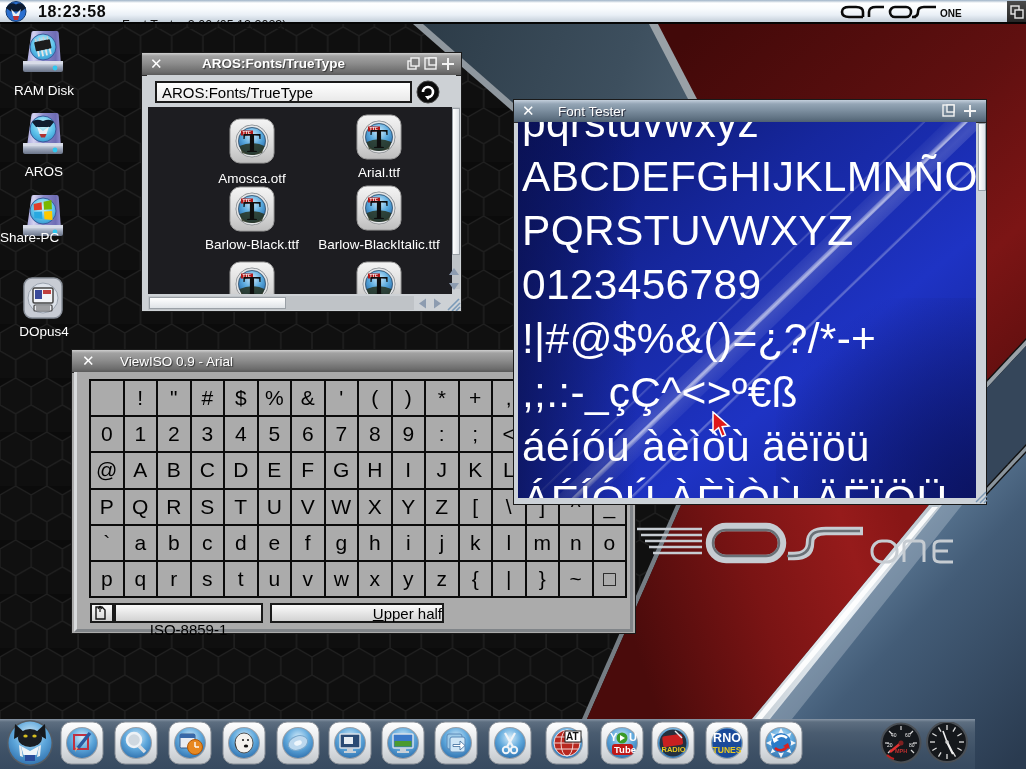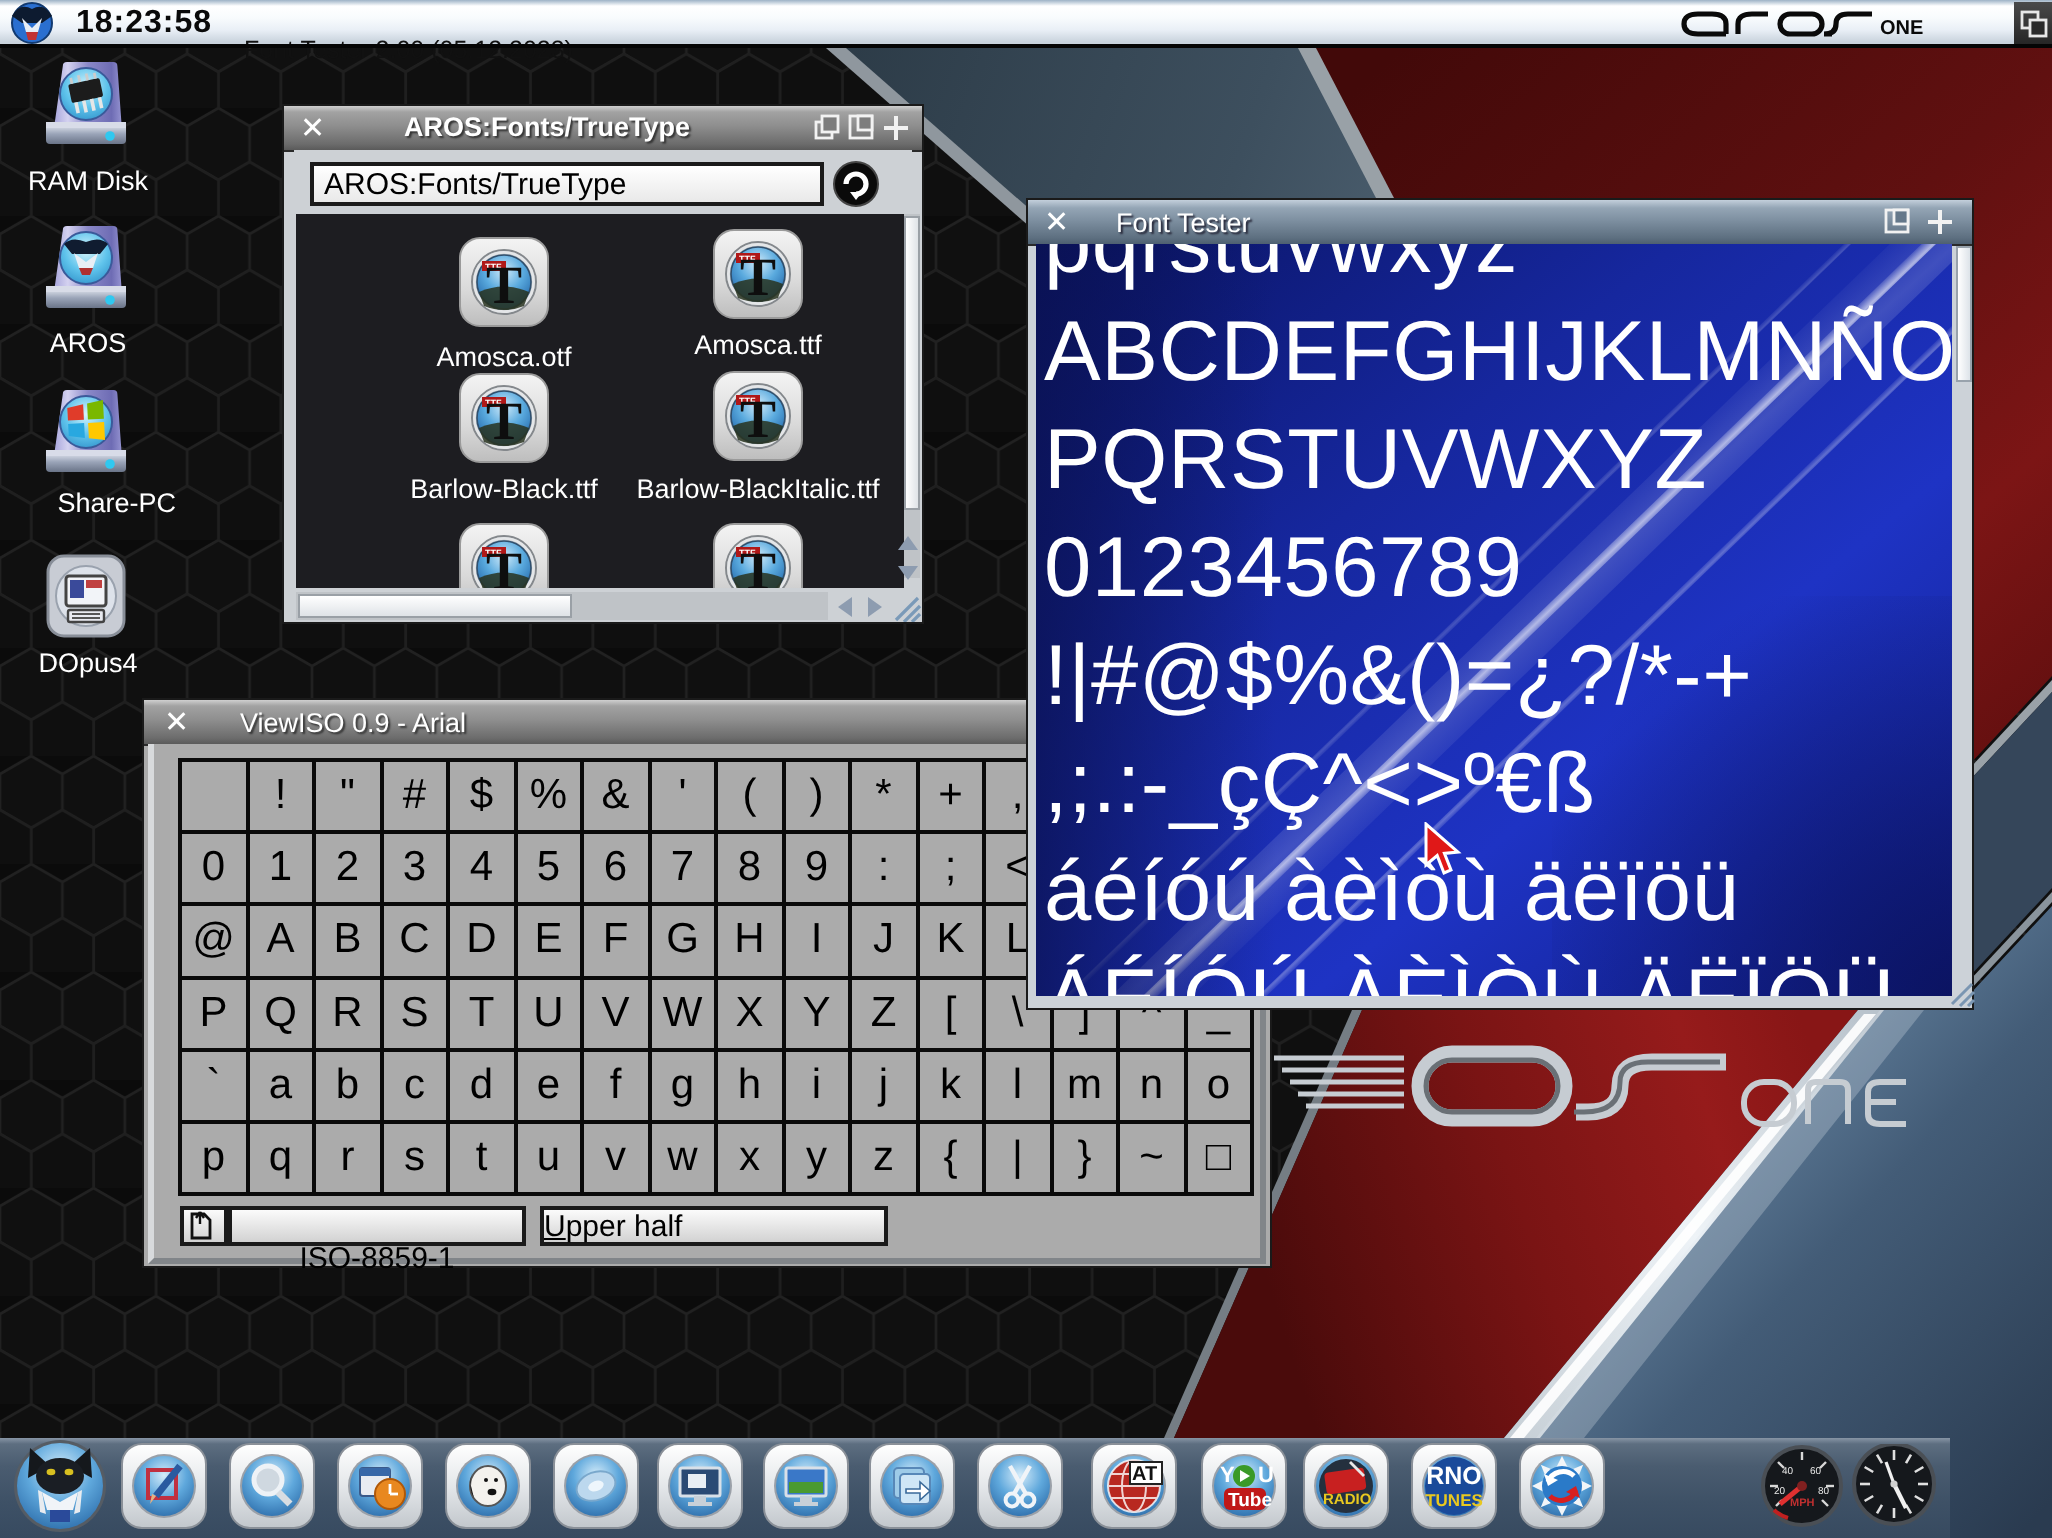--- a/index.html
+++ b/index.html
@@ -188,21 +188,21 @@
       <rect x="21" y="14" width="8" height="4" fill="#c04040"></rect>
 <rect x="12" y="29" width="18" height="6" rx="1" fill="#e8eaf0" stroke="#444" stroke-width="1.2"></rect>
 <g stroke="#555" stroke-width="1">
         <line x1="14" y1="31" x2="28" y2="31"></line>
         <line x1="14" y1="33" x2="28" y2="33"></line>
       </g>
 </g>
 </svg>
 <div class="abs" style="left:0;top:83px;width:88px;text-align:center;color:#fff;font-size:13.5px">RAM Disk</div>
 <div class="abs" style="left:0;top:164px;width:88px;text-align:center;color:#fff;font-size:13.5px">AROS</div>
-<div class="abs" style="left:0;top:244px;width:88px;text-align:right;color:#fff;font-size:13.5px">Share-PC</div>
+<div class="abs" style="left:0;top:230px;width:88px;text-align:left;color:#fff;font-size:13.5px">Share-PC</div>
 <div class="abs" style="left:0;top:324px;width:88px;text-align:center;color:#fff;font-size:13.5px">DOpus4</div>
 
 <div class="win" style="left:141px;top:52px;width:321px;height:260px;border:1px solid #1a1a1a">
 <div class="ttl greyttl">
 <span class="x" style="left:8px">✕</span>
 <span style="position:absolute;left:0;right:56px;top:3px;text-align:center;font-size:13.5px;font-weight:bold;color:#fff;text-shadow:1px 1px 1px #333">AROS:Fonts/TrueType</span>
 <svg class="abs" style="right:6px;top:4px" width="48" height="14" viewBox="0 0 48 14">
 <g fill="none" stroke="#f2f2f2" stroke-width="1.4">
 <rect x="1" y="4" width="8" height="8"></rect>
           <rect x="4" y="1" width="8" height="8" fill="#7d7d7d"></rect>
@@ -247,21 +247,21 @@
 </g>
 </defs>
 <use href="#fonticon" x="82" y="12"></use>
 <use href="#fonticon" x="209" y="8"></use>
 <use href="#fonticon" x="82" y="80"></use>
 <use href="#fonticon" x="209" y="79"></use>
 <use href="#fonticon" x="82" y="155"></use>
 <use href="#fonticon" x="209" y="155"></use>
 </svg>
 <div class="abs" style="left:0px;top:64px;width:208px;text-align:center;color:#fff;font-size:13.5px">Amosca.otf</div>
-<div class="abs" style="left:127px;top:58px;width:208px;text-align:center;color:#fff;font-size:13.5px">Amosca.ttf</div>
+<div class="abs" style="left:127px;top:58px;width:208px;text-align:center;color:#fff;font-size:13.5px">Arial.ttf</div>
 <div class="abs" style="left:0px;top:130px;width:208px;text-align:center;color:#fff;font-size:13.5px">Barlow-Black.ttf</div>
 <div class="abs" style="left:127px;top:130px;width:208px;text-align:center;color:#fff;font-size:13.5px">Barlow-BlackItalic.ttf</div>
 </div>
 
 <div class="abs" style="left:310px;top:54px;width:8px;height:182px;background:#bfc3c7"></div>
 <div class="abs" style="left:310px;top:55px;width:8px;height:147px;background:linear-gradient(90deg,#ffffff,#dfe3e7);border:1px solid #9aa0a6"></div>
 <svg class="abs" style="left:305px;top:214px" width="14" height="24" viewBox="0 0 14 24">
       <path d="M7,1 L12,8 L2,8 Z" fill="#8d9cb0"></path>
       <path d="M7,23 L12,16 L2,16 Z" fill="#8d9cb0"></path>
     </svg>
@@ -385,21 +385,21 @@
       <span style="background:#ababab;display:flex;align-items:center;justify-content:center;font-size:21px;color:#000">~</span>
       <span style="background:#ababab;display:flex;align-items:center;justify-content:center;font-size:21px;color:#000">□</span>
 </div>
 <div class="abs" style="left:18px;top:253px;width:24px;height:20px;background:linear-gradient(180deg,#fbfbfb,#d2d2d2);border:2px solid #1a1a1a">
 <svg width="20" height="16" viewBox="0 0 20 16">
         <path d="M4,2 L10,2 L13,5 L13,14 L4,14 Z" fill="none" stroke="#111" stroke-width="1.4"></path>
         <path d="M8,1 L8,7 M8,1 L6,4 M8,1 L10,4" stroke="#111" stroke-width="1.2" fill="none"></path>
       </svg>
 </div>
 <div class="abs" style="left:42px;top:253px;width:149px;height:20px;background:linear-gradient(180deg,#fbfbfb,#d2d2d2);border:2px solid #1a1a1a;text-align:center;font-size:15px;color:#000;padding-top:16px">ISO-8859-1</div>
-<div class="abs" style="left:198px;top:253px;width:174px;height:20px;background:linear-gradient(180deg,#fbfbfb,#d2d2d2);border:2px solid #1a1a1a;text-align:left;font-size:15px;color:#000"><span style="text-decoration:underline">U</span>pper half</div>
+<div class="abs" style="left:198px;top:253px;width:174px;height:20px;background:linear-gradient(180deg,#fbfbfb,#d2d2d2);border:2px solid #1a1a1a;text-align:right;font-size:15px;color:#000"><span style="text-decoration:underline">U</span>pper half</div>
 </div>
 
 <div class="win" style="left:513px;top:99px;width:474px;height:406px;border:1px solid #1a1a1a;background:#ccd2d8">
 <div class="ttl" style="background:linear-gradient(180deg,#c3cfdb 0,#94a5b5 4px,#7e90a1 10px,#5d6f80 19px,#4e6071 22px)">
 <span class="x" style="left:8px">✕</span>
 <span style="position:absolute;left:44px;top:4px;font-size:13.5px;color:#fff;text-shadow:1px 1px 1px #223">Font Tester</span>
 <svg class="abs" style="right:8px;top:4px" width="36" height="14" viewBox="0 0 36 14">
 <g fill="none" stroke="#f2f2f2" stroke-width="1.4">
 <rect x="1" y="1" width="11" height="11"></rect>
           <rect x="5" y="1" width="7" height="7" fill="#65788a"></rect>

